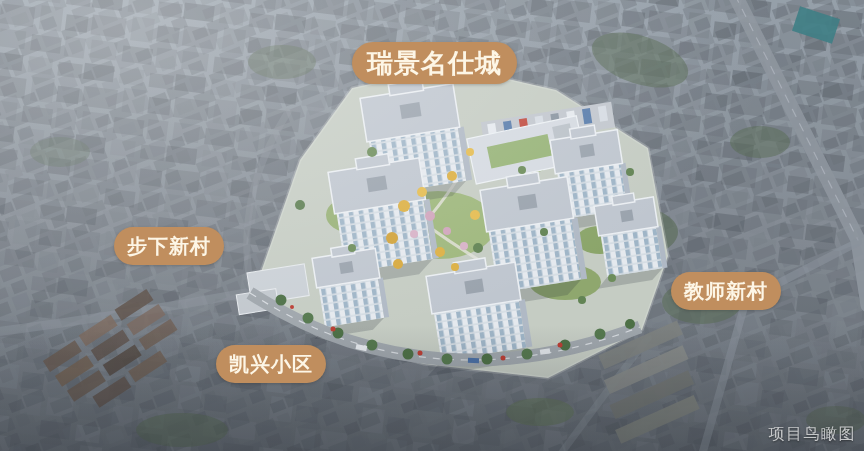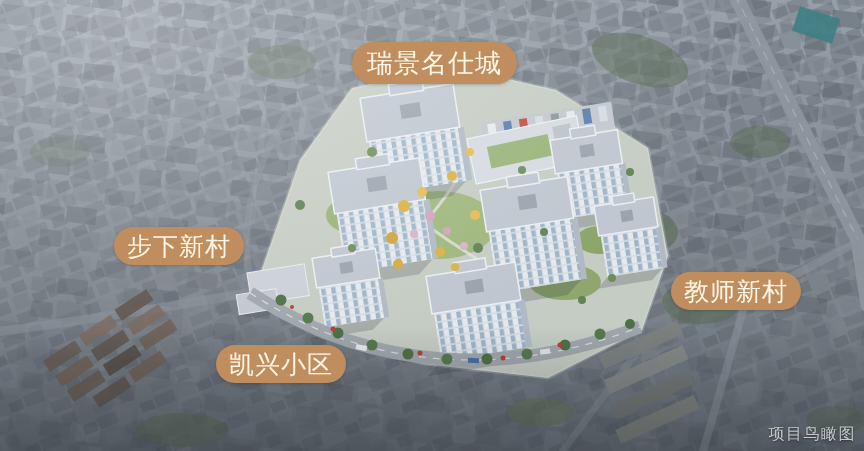--- a/index.html
+++ b/index.html
@@ -7,28 +7,28 @@
     position:relative;width:864px;height:451px;overflow:hidden;
     font-family:"Liberation Sans","DejaVu Sans",sans-serif;
     background:#868c93;
   }
   #stage svg{position:absolute;left:0;top:0;display:block;}
   .pill{
     position:absolute;
     background:var(--label-background,#c08e5e);
     color:var(--label-text,#fdf6e6);
     border-radius:999px;
-    font-weight:400;
+    font-weight:700;
     white-space:nowrap;
     letter-spacing:1px;
     box-shadow:0 1px 3px rgba(30,30,30,.25);
     text-align:center;
   }
   .pill-lg{left:352px;top:42px;height:42px;line-height:43px;padding:0 15px;font-size:26px;}
-  .pill-sm{height:38px;line-height:39px;padding:0 13px;font-size:25px;}
+  .pill-sm{height:38px;line-height:39px;padding:0 13px;font-size:20px;}
   #pill-west{left:114px;top:227px;}
   #pill-east{left:671px;top:272px;}
   #pill-south{left:216px;top:345px;}
   #watermark{
     position:absolute;right:8px;bottom:6px;
     font-size:16px;letter-spacing:1.5px;
     color:var(--watermark-text,#d9dadb);
     opacity:.85;
     text-shadow:0 1px 2px rgba(0,0,0,.55);
   }

